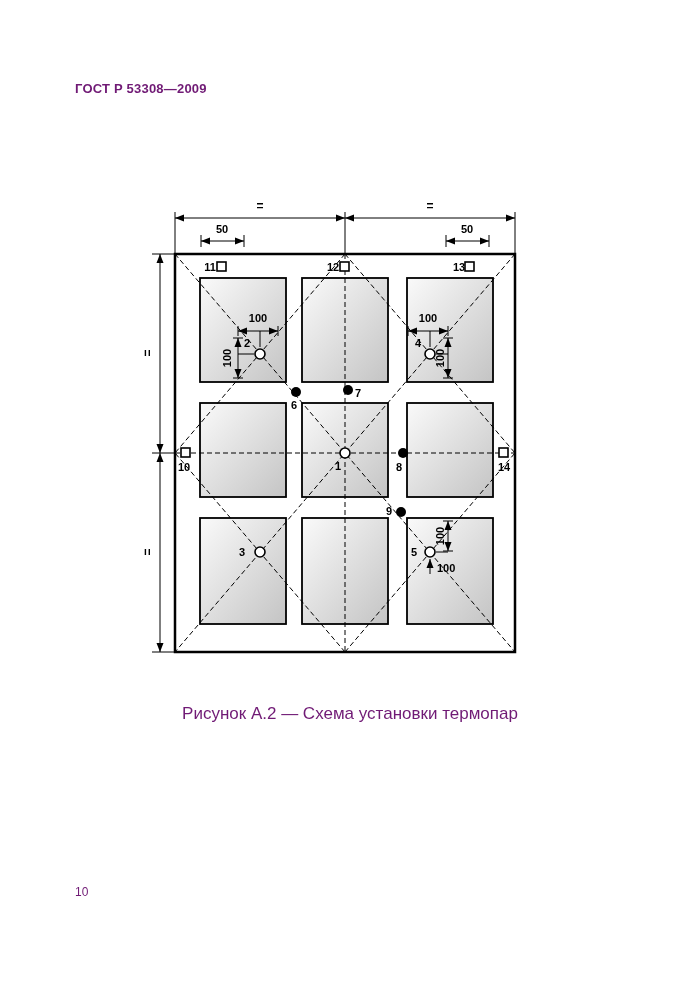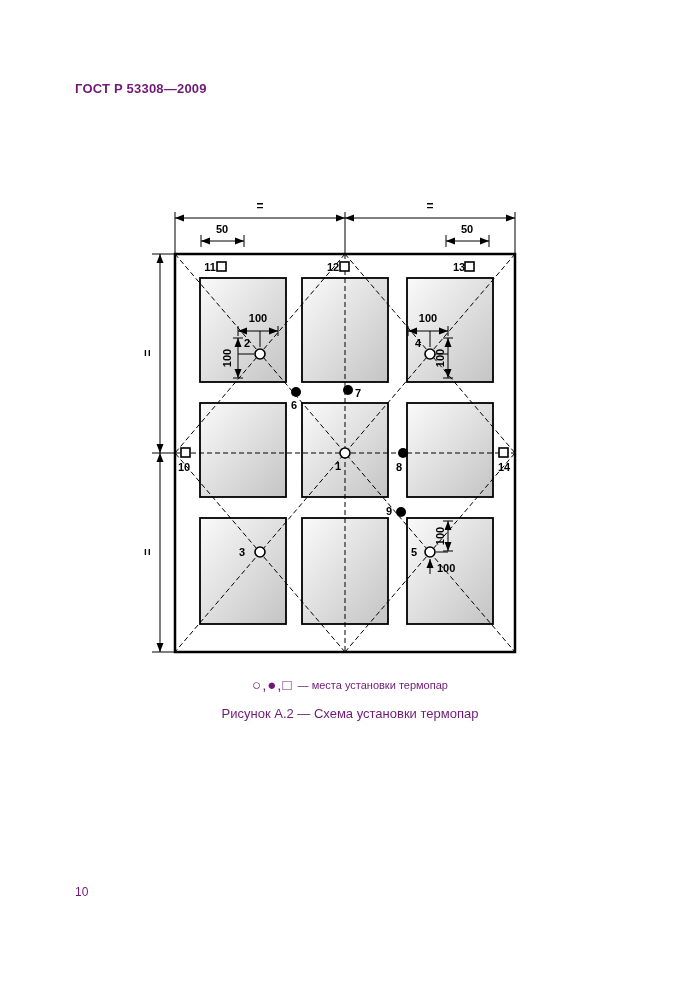--- a/index.html
+++ b/index.html
@@ -3,21 +3,21 @@
 <meta charset="utf-8">
 <style>
   html,body{margin:0;padding:0;background:#ffffff;}
   #page{position:relative;width:700px;height:990px;background:#fff;color:#701a75;
         font-family:"Liberation Sans",sans-serif;overflow:hidden;}
   .doc-header{position:absolute;left:75px;top:81px;font-size:13px;font-weight:bold;letter-spacing:.2px;}
   #diagram-svg{position:absolute;left:0;top:0;}
   .legend{position:absolute;left:0;top:676px;width:700px;text-align:center;font-size:11px;}
   .legend .sym{font-size:15px;letter-spacing:1px;vertical-align:-1.5px;}
   .legend .txt{margin-left:5px;}
-  .caption{position:absolute;left:0;top:707px;width:700px;text-align:center;font-size:13px;line-height:14px;}
+  .caption{position:absolute;left:0;top:707px;width:700px;text-align:center;font-size:17px;line-height:14px;}
   .page-number{position:absolute;left:75px;top:885px;font-size:12px;}
   .lbl{font-family:"Liberation Sans",sans-serif;font-size:11px;font-weight:bold;fill:#000;}
   .eq{font-family:"Liberation Sans",sans-serif;font-size:12px;font-weight:bold;fill:#000;}
   line,rect,circle{shape-rendering:geometricPrecision;}
 </style>
 </head>
 <body>
 
 <div id="page">
 
@@ -162,23 +162,20 @@
       <text class="lbl" x="399" y="471" text-anchor="middle">8</text>
       <text class="lbl" x="389" y="515" text-anchor="middle">9</text>
       <text class="lbl" x="184" y="471" text-anchor="middle">10</text>
       <text class="lbl" x="210" y="271" text-anchor="middle">11</text>
       <text class="lbl" x="333" y="271" text-anchor="middle">12</text>
       <text class="lbl" x="459" y="271" text-anchor="middle">13</text>
       <text class="lbl" x="504" y="471" text-anchor="middle">14</text>
     </g>
   </svg>
 
-  <div class="legend">
-    <span class="sym">○,●,□</span><span class="txt">— места установки термопар</span>
-  </div>
 
   <div class="caption">
     <div>Рисунок А.2 — Схема установки термопар</div>
   </div>
 
   <div class="page-number">10</div>
 
 </div>
 
 </body></html>

